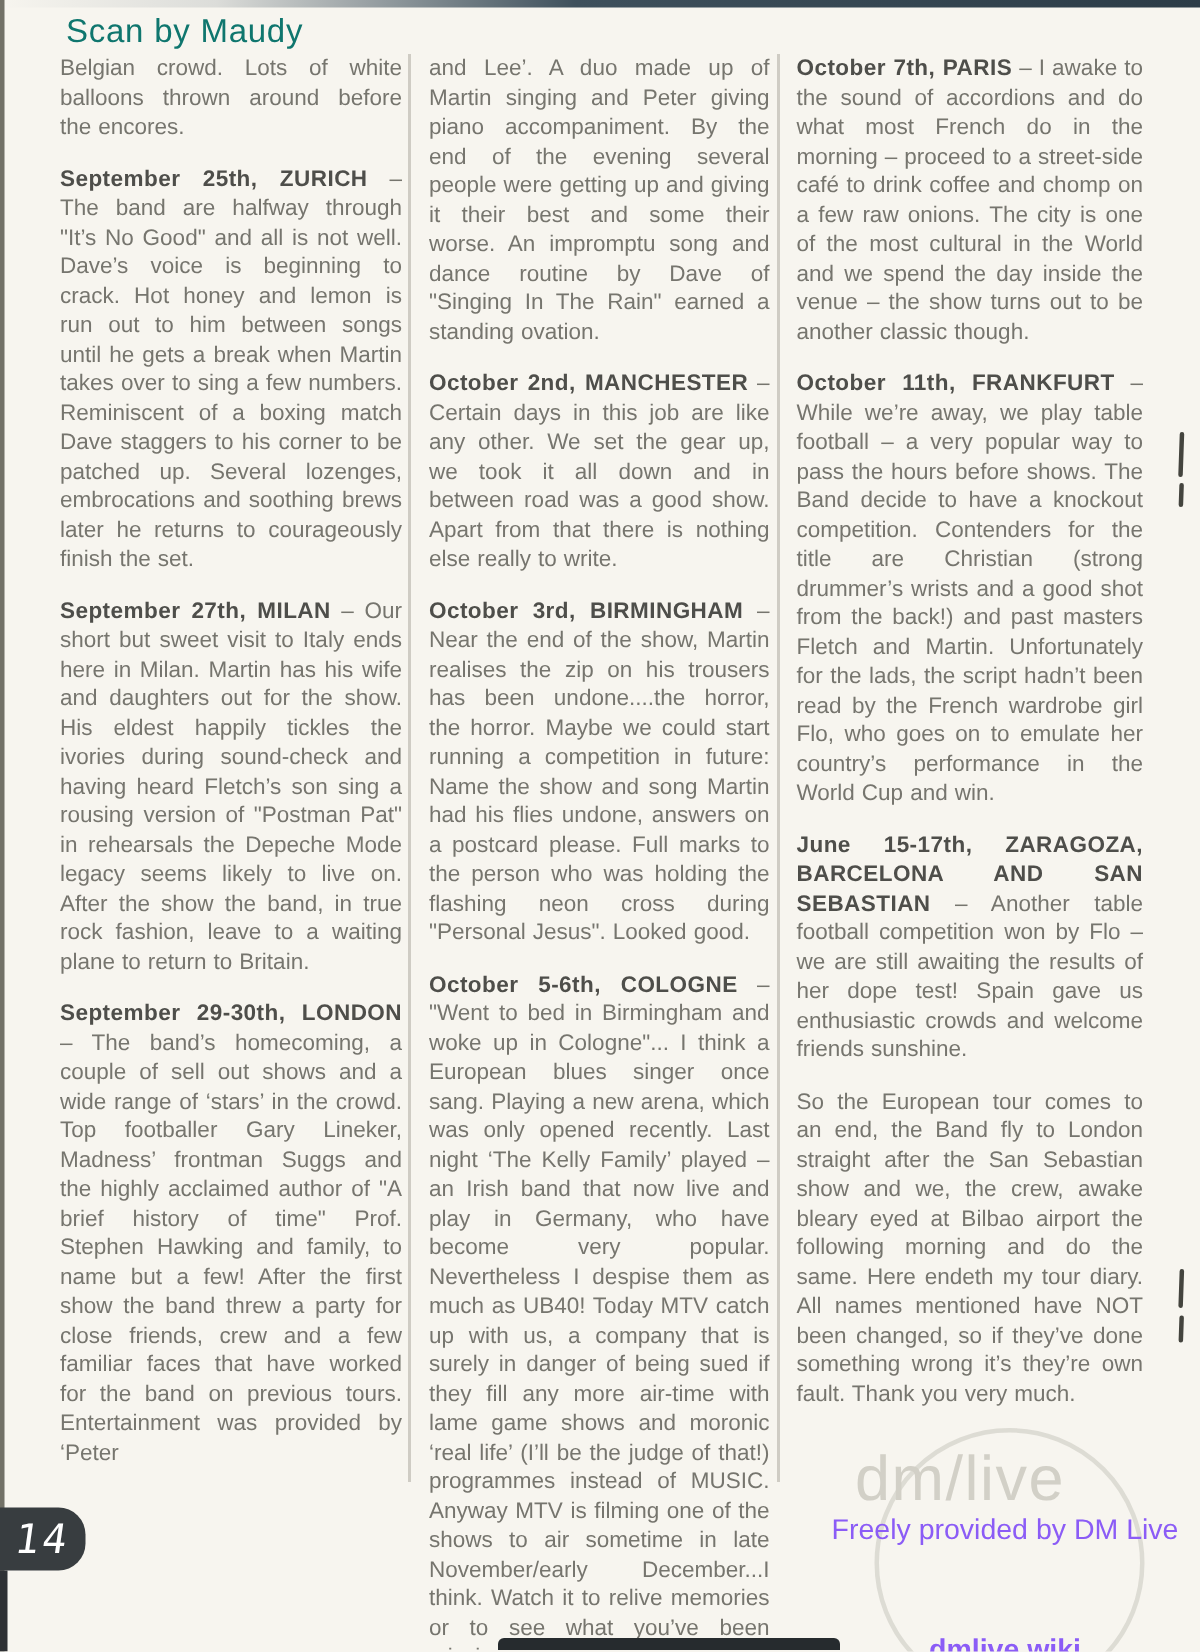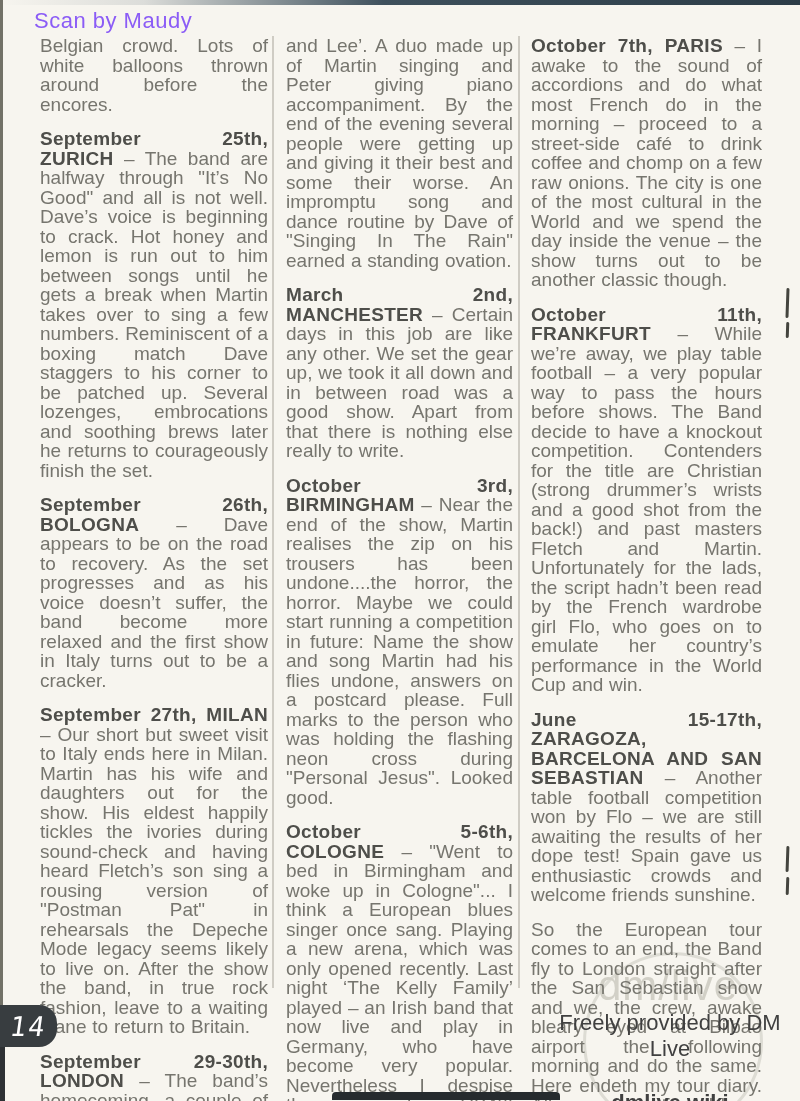--- a/index.html
+++ b/index.html
@@ -21,60 +21,60 @@
   }
   .edge-left-bottom {
     position: absolute; left: 0; top: 1047px; width: 5px; height: 54px;
     background: #2e3134; z-index: 3;
   }
   .bottom-edge {
     position: absolute; left: 332px; top: 1092px; width: 228px; height: 8px;
     background: #262b2e; border-radius: 4px 4px 0 0; z-index: 3;
   }
   .scan-credit {
-    position: absolute; left: 34px; top: 8px;
-    font-size: 22px; color: #8b5cf6; letter-spacing: 0.5px; z-index: 2;
+    position: absolute; left: 44px; top: 8px;
+    font-size: 22px; color: #0f766e; letter-spacing: 0.5px; z-index: 2;
   }
   .column { position: absolute; top: 36px; z-index: 1; }
   #col1 { left: 40px;  width: 228px; }
   #col2 { left: 286px; width: 227px; }
   #col3 { left: 531px; width: 231px; }
   .divider {
     position: absolute; top: 36px; width: 2px; height: 952px;
     background: #cfccc4; z-index: 1;
   }
   #div1 { left: 272px; }
   #div2 { left: 518px; }
   .section {
     margin: 0 0 15px;
     text-align: justify;
-    font-size: 19px; line-height: 19.5px;
+    font-size: 15px; line-height: 19.5px;
     color: #76756e; word-spacing: 0.5px;
   }
   .entry-heading { font-weight: 700; color: #4e4e4a; letter-spacing: 0.3px; margin-top: 28px; }
   .staple {
     position: absolute; left: 786px; width: 3px;
     background: #44443e; border-radius: 2px; transform: rotate(2deg); z-index: 3;
   }
   #staple-1a { top: 288px; height: 30px; }
   #staple-1b { top: 322px; height: 16px; }
   #staple-2a { top: 846px; height: 26px; }
   #staple-2b { top: 877px; height: 18px; }
   .watermark-circle {
     position: absolute; left: 583px; top: 952px; width: 174px; height: 174px;
     border: 3px solid #c9c7be; border-radius: 50%; opacity: 0.55; z-index: 0;
   }
   .watermark-logo {
-    position: absolute; left: 548px; top: 962px; width: 240px;
+    position: absolute; left: 520px; top: 962px; width: 240px;
     text-align: center; font-size: 42px; color: #d2d0c7;
     letter-spacing: 1px; z-index: 0;
   }
   .footer-line1, .footer-line2 {
     position: absolute; left: 548px; width: 244px; text-align: center;
-    font-size: 22px; color: #404040; z-index: 2;
+    font-size: 19px; color: #8b5cf6; z-index: 2;
   }
   .footer-line1 { top: 1010px; }
   .footer-line2 { top: 1090px; font-weight: bold; }
   .page-tab {
     position: absolute; left: 0; top: 1005px; width: 57px; height: 42px;
     background: #383d40; border-radius: 0 18px 18px 0; z-index: 4;
     display: flex; align-items: center; justify-content: center;
   }
   .page-tab-number {
     color: #ffffff; font-family: "DejaVu Sans Mono", monospace;
@@ -90,30 +90,29 @@
 <div class="bottom-edge"></div>
 
 <div class="scan-credit">Scan by Maudy</div>
 
 <div class="watermark-circle"></div>
 <div class="watermark-logo">dm/live</div>
 
 <div class="column" id="col1">
   <p class="section"><b class="entry-heading"></b><span>Belgian crowd. Lots of white balloons thrown around before the encores.</span></p>
   <p class="section"><b class="entry-heading">September 25th, ZURICH</b><span> – The band are halfway through "It’s No Good" and all is not well. Dave’s voice is beginning to crack. Hot honey and lemon is run out to him between songs until he gets a break when Martin takes over to sing a few numbers. Reminiscent of a boxing match Dave staggers to his corner to be patched up. Several lozenges, embrocations and soothing brews later he returns to courageously finish the set.</span></p>
-  <p class="section"><b class="entry-heading">September 26th, BOLOGNA</b><span> – Dave appears to be on the road to recovery. As the set progresses and as his voice doesn’t suffer, the band become more relaxed and the first show in Italy turns out to be a cracker.</span></p>
   <p class="section"><b class="entry-heading">September 27th, MILAN</b><span> – Our short but sweet visit to Italy ends here in Milan. Martin has his wife and daughters out for the show. His eldest happily tickles the ivories during sound-check and having heard Fletch’s son sing a rousing version of "Postman Pat" in rehearsals the Depeche Mode legacy seems likely to live on. After the show the band, in true rock fashion, leave to a waiting plane to return to Britain.</span></p>
   <p class="section"><b class="entry-heading">September 29-30th, LONDON</b><span> – The band’s homecoming, a couple of sell out shows and a wide range of ‘stars’ in the crowd. Top footballer Gary Lineker, Madness’ frontman Suggs and the highly acclaimed author of "A brief history of time" Prof. Stephen Hawking and family, to name but a few!  After the first show the band threw a party for close friends, crew and a few familiar faces that have worked for the band on previous tours. Entertainment was provided by ‘Peter</span></p>
 </div>
 
 <div class="divider" id="div1"></div>
 
 <div class="column" id="col2">
   <p class="section"><b class="entry-heading"></b><span>and Lee’. A duo made up of Martin singing and Peter giving piano accompaniment. By the end of the evening several people were getting up and giving it their best and some their worse. An impromptu song and dance routine by Dave of "Singing In The Rain" earned a standing ovation.</span></p>
-  <p class="section"><b class="entry-heading">March 2nd, MANCHESTER</b><span> – Certain days in this job are like any other. We set the gear up, we took it all down and in between road was a good show. Apart from that there is nothing else really to write.</span></p>
+  <p class="section"><b class="entry-heading">October 2nd, MANCHESTER</b><span> – Certain days in this job are like any other. We set the gear up, we took it all down and in between road was a good show. Apart from that there is nothing else really to write.</span></p>
   <p class="section"><b class="entry-heading">October 3rd, BIRMINGHAM</b><span> – Near the end of the show, Martin realises the zip on his trousers has been undone....the horror, the horror. Maybe we could start running a competition in future: Name the show and song Martin had his flies undone, answers on a postcard please. Full marks to the person who was holding the flashing neon cross during "Personal Jesus". Looked good.</span></p>
   <p class="section"><b class="entry-heading">October 5-6th, COLOGNE</b><span> – "Went to bed in Birmingham and woke up in Cologne"... I think a European blues singer once sang. Playing a new arena, which was only opened recently. Last night ‘The Kelly Family’ played – an Irish band that now live and play in Germany, who have become very popular.  Nevertheless I despise them as much as UB40! Today MTV catch up with us, a company that is surely in danger of being sued if they fill any more air-time with lame game shows and moronic ‘real life’ (I’ll be the judge of that!) programmes instead of MUSIC. Anyway MTV is filming one of the shows to air sometime in late November/early December...I think. Watch it to relive memories or to see what you’ve been missing.</span></p>
 </div>
 
 <div class="divider" id="div2"></div>
 
 <div class="column" id="col3">
   <p class="section"><b class="entry-heading">October 7th, PARIS</b><span> – I awake to the sound of accordions and do what most French do in the morning – proceed to a street-side café to drink coffee and chomp on a few raw onions. The city is one of the most cultural in the World and we spend the day inside the venue – the show turns out to be another classic though.</span></p>
   <p class="section"><b class="entry-heading">October 11th, FRANKFURT</b><span> – While we’re away, we play table football – a very popular way to pass the hours before shows. The Band decide to have a knockout competition. Contenders for the title are Christian (strong drummer’s wrists and a good shot from the back!) and past masters Fletch and Martin. Unfortunately for the lads, the script hadn’t been read by the French wardrobe girl Flo, who goes on to emulate her country’s performance in the World Cup and win.</span></p>
   <p class="section"><b class="entry-heading">June 15-17th, ZARAGOZA, BARCELONA AND SAN SEBASTIAN</b><span> – Another table football competition won by Flo – we are still awaiting the results of her dope test! Spain gave us enthusiastic crowds and welcome friends sunshine.</span></p>

